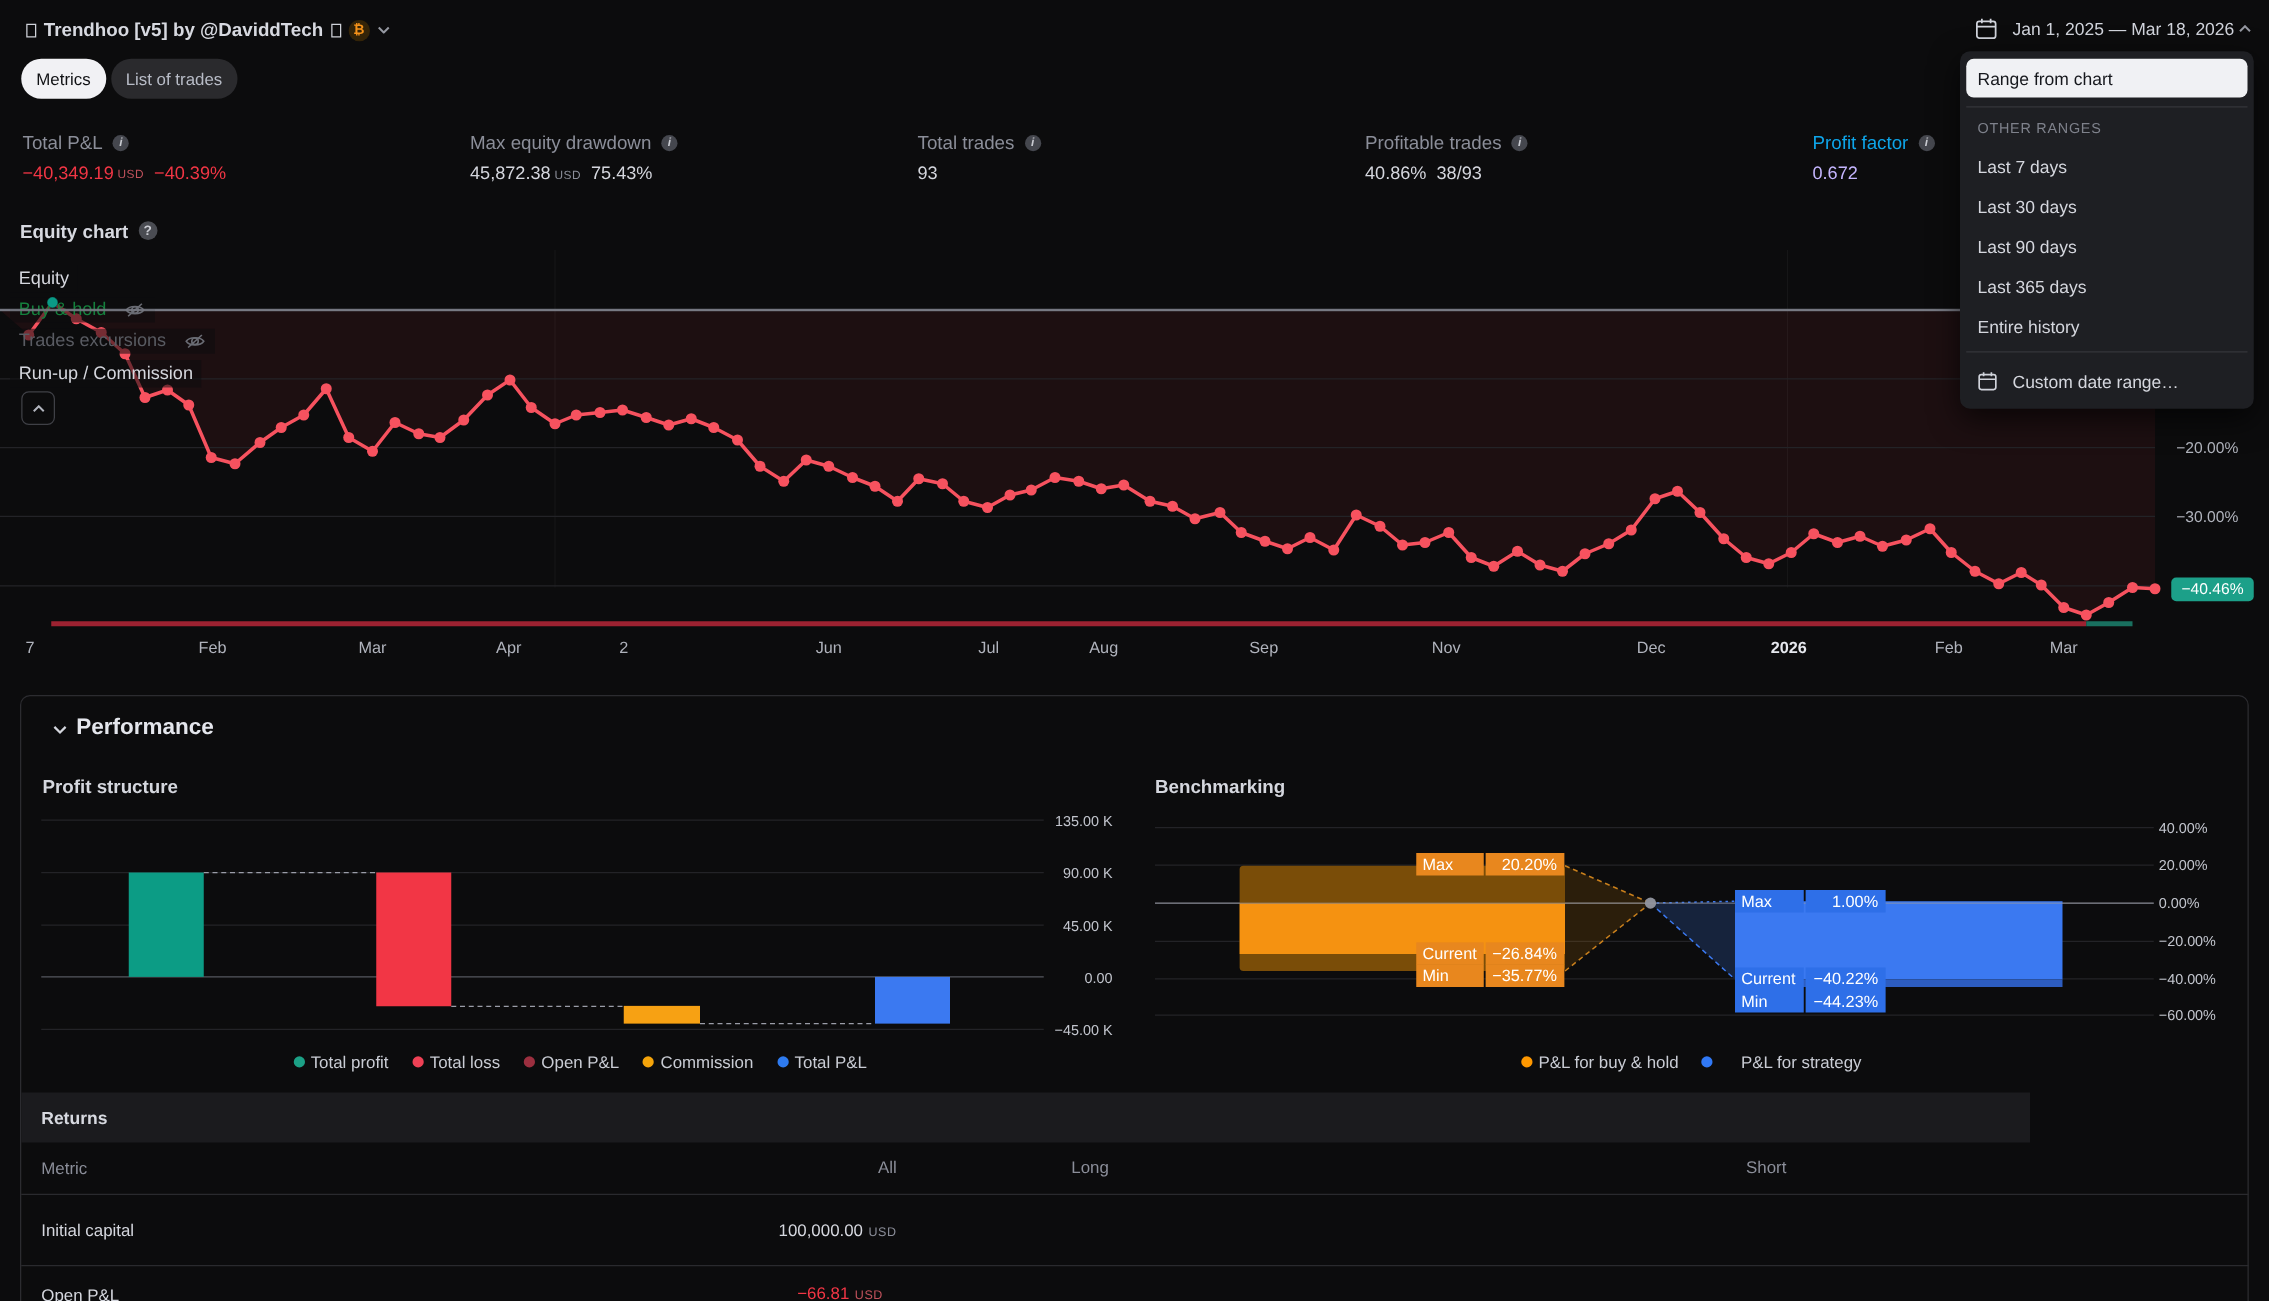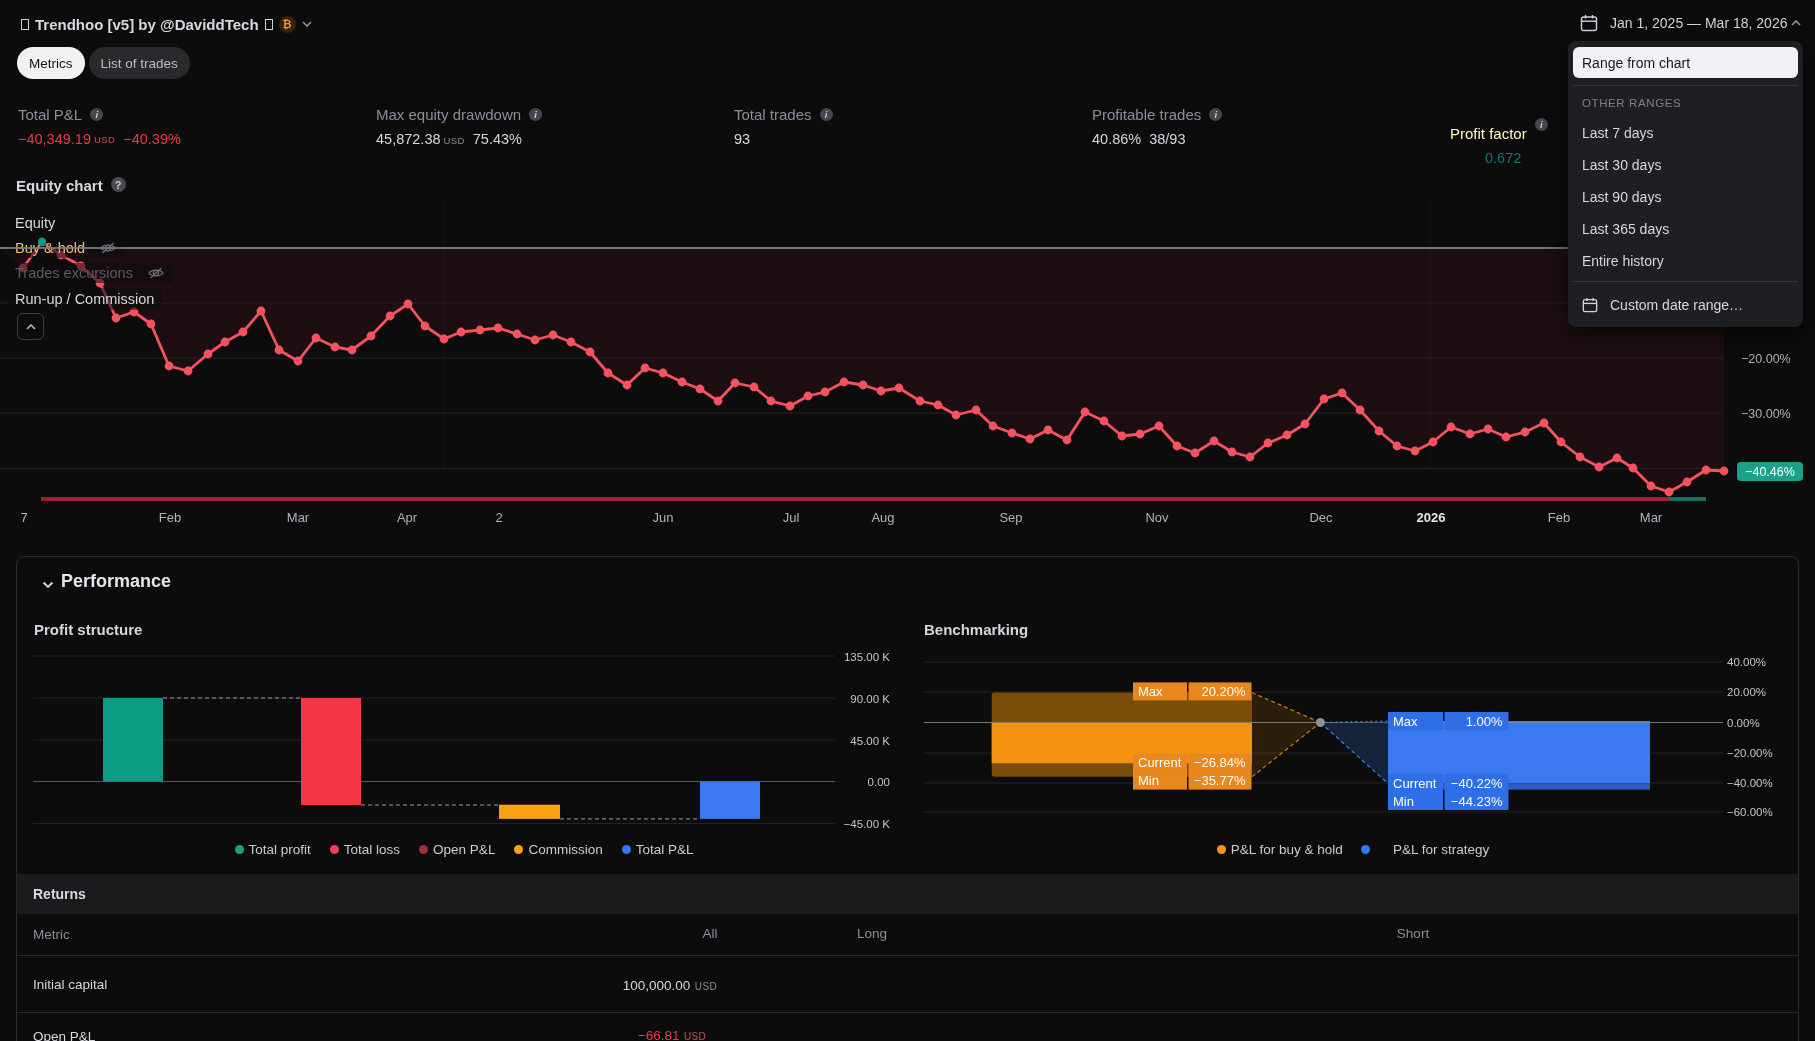--- a/index.html
+++ b/index.html
@@ -78,25 +78,25 @@
         <span style="display:inline-flex;width:13px;height:13px;border-radius:50%;background:#45474e;color:#c9cbd1;font-size:9.5px;font-weight:bold;font-style:italic;align-items:center;justify-content:center;">i</span>
       </div>
       <div style="margin-top:8px;display:flex;align-items:baseline;">
         <span style="font-size:14.5px;color:#d5d7de;">40.86%</span>
         <span style="display:inline-block;width:8px;"></span>
         <span style="font-size:14.5px;color:#d5d7de;">38/93</span>
       </div>
     </div>
     <div class="abs" style="left: 1450px; top: 106px;">
       <div style="display:flex;align-items:center;gap:8px;">
-        <span style="font-size:15px;color:#fef9c3;margin-top:19px;">Profit factor</span>
+        <span style="font-size:15px;color:#0ea5e9;">Profit factor</span>
         <span style="display:inline-flex;width:13px;height:13px;border-radius:50%;background:#45474e;color:#c9cbd1;font-size:9.5px;font-weight:bold;font-style:italic;align-items:center;justify-content:center;">i</span>
       </div>
       <div style="margin-top:8px;display:flex;align-items:baseline;">
-        <span style="font-size:14.5px;color:#0f766e;margin-left:35px;">0.672</span>
+        <span style="font-size:14.5px;color:#c4b5fd;">0.672</span>
       </div>
     </div>
   </div>
 
 <div class="abs" style="left:16px; top:177px; display:flex; align-items:flex-start; gap:8px;">
   <span style="font-size:15px; font-weight:bold; color:#d7d9e0;">Equity chart</span>
   <span style="display:inline-flex; width:15px; height:15px; border-radius:50%; background:#4a4c52; color:#c9cbd1; font-size:11px; font-weight:bold; align-items:center; justify-content:center;">?</span>
 </div>
 
 <div class="abs" style="left:0; top:200px; width:1815px; height:335px;">
@@ -222,21 +222,21 @@
       <text x="1651" y="322" text-anchor="middle" font-size="13" fill="#b0b3bc">Mar</text>
       <text x="1741" y="162.5" font-size="12.5" fill="#b0b3bc">−20.00%</text>
       <text x="1741" y="217.5" font-size="12.5" fill="#b0b3bc">−30.00%</text>
       <rect x="1737" y="262" width="66" height="19" rx="4" fill="#1ca089"></rect>
       <text x="1770" y="275.5" text-anchor="middle" font-size="12.5" fill="#ffffff">−40.46%</text>
     </svg>
 </div>
 
 <div class="abs" style="left:8px; top:212px; background:rgba(13,13,14,0.55); padding:2px 7px; z-index:2;"><span style="font-size:14.5px; color:#d5d7de;margin-top:43px;">Equity</span></div>
 <div class="abs" style="left:8px; top:238px; background:rgba(13,13,14,0.55); padding:2px 7px; z-index:2; display:flex; align-items:center; gap:14px;">
-  <span style="font-size:14.5px; color:#fdba74;">Buy &amp; hold</span>
+  <span style="font-size:14.5px; color:#15803d;">Buy &amp; hold</span>
   <svg width="18" height="14" viewBox="0 0 18 14" fill="none" stroke="#6a6c74" stroke-width="1.3">
     <path d="M2 7 C4.5 3.2 13.5 3.2 16 7 C13.5 10.8 4.5 10.8 2 7 Z"></path>
     <circle cx="9" cy="7" r="2.6"></circle>
     <line x1="3.5" y1="12" x2="14.5" y2="2"></line>
   </svg>
 </div>
 <div class="abs" style="left:8px; top:263px; background:rgba(13,13,14,0.55); padding:2px 7px; z-index:2; display:flex; align-items:center; gap:14px;">
   <span style="font-size:14.5px; color:#595b62;">Trades excursions</span>
   <svg width="18" height="14" viewBox="0 0 18 14" fill="none" stroke="#6a6c74" stroke-width="1.3">
     <path d="M2 7 C4.5 3.2 13.5 3.2 16 7 C13.5 10.8 4.5 10.8 2 7 Z"></path>
@@ -359,21 +359,21 @@
   <span style="display:flex; align-items:center; gap:5px;">
       <span style="width:9px;height:9px;border-radius:50%;background:#ff9800;"></span>
       <span style="font-size:13.5px;color:#c9ccd4;">P&amp;L for buy &amp; hold</span>
     </span>
   <span style="display:flex; align-items:center; gap:5px;">
       <span style="width:9px;height:9px;border-radius:50%;background:#3179f6;"></span>
       <span style="font-size:13.5px;color:#c9ccd4;margin-left:18px;">P&amp;L for strategy</span>
     </span>
 </div>
 
-<div class="abs" style="left:17px; top:874px; width:1781px; height:40px; background:#1b1b1e; display:flex; align-items:center;">
+<div class="abs" style="left:17px; top:874px; width:1607px; height:40px; background:#1b1b1e; display:flex; align-items:center;">
   <span style="margin-left:16px; font-size:14px; font-weight:bold; color:#d7d9e0;">Returns</span>
 </div>
 <div class="abs" style="left:33px; top:927px; font-size:13.5px; color:#8b8e99;">Metric</div>
 <div class="abs" style="left:510px; top:926px; width:400px; text-align:center; font-size:13.5px; color:#8b8e99;">All</div>
 <div class="abs" style="left:857px; top:926px; width:400px; text-align:left; font-size:13.5px; color:#8b8e99;">Long</div>
 <div class="abs" style="left:1213px; top:926px; width:400px; text-align:center; font-size:13.5px; color:#8b8e99;">Short</div>
 <div class="abs" style="left:17px; top:955px; width:1782px; height:1px; background:#2a2a2e;"></div>
 <div class="abs" style="left:33px; top:977px; font-size:13.5px; color:#d5d7de;">Initial capital</div>
 <div class="abs" style="left:470px; top:976px; width:400px; text-align:center;"><span style="font-size:13.5px; color:#d5d7de;">100,000.00</span> <span style="font-size:10px; color:#8b8e99; letter-spacing:0.4px;">USD</span></div>
 <div class="abs" style="left:17px; top:1012px; width:1782px; height:1px; background:#2a2a2e;"></div>

